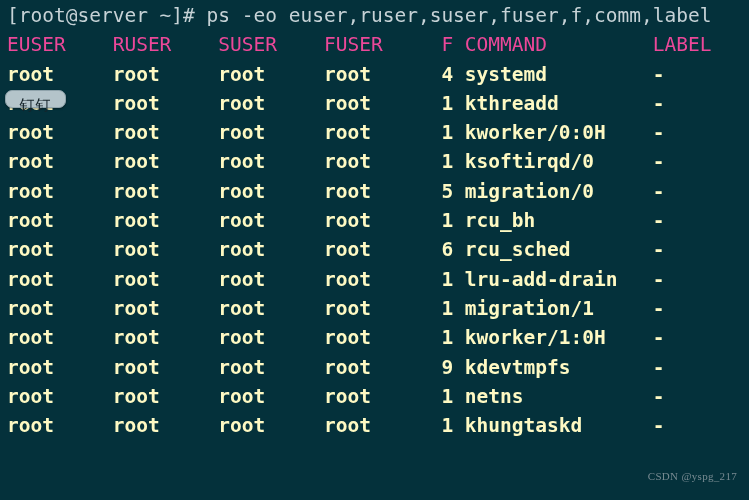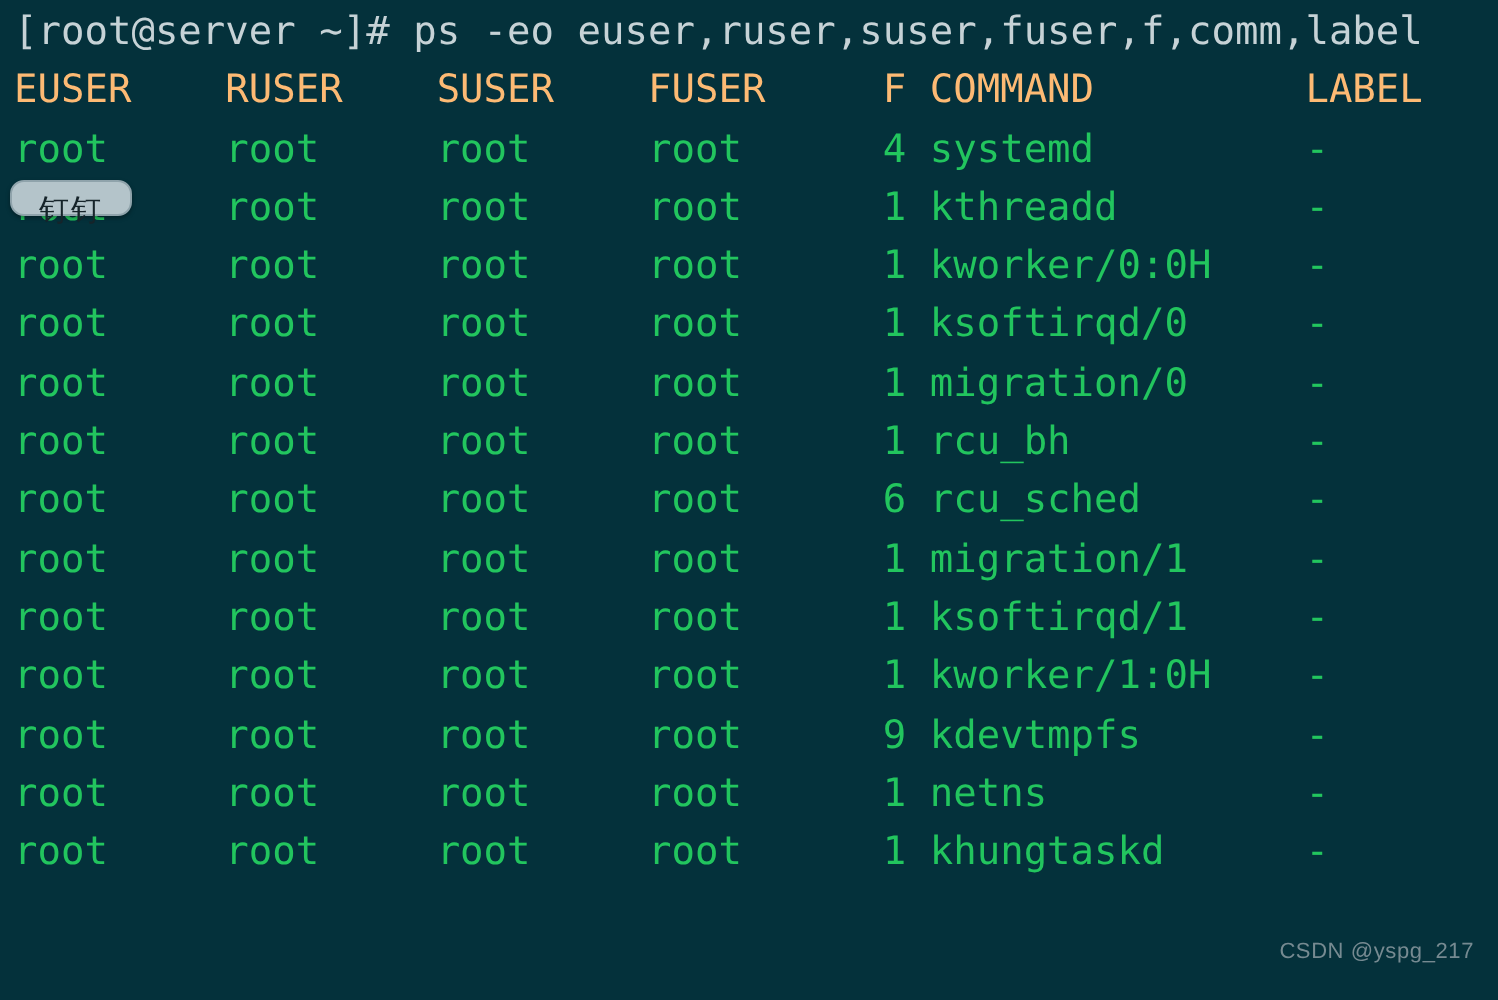--- a/index.html
+++ b/index.html
@@ -22,24 +22,25 @@
   .term-line {
     white-space: pre;
     padding-left: 7px;
     letter-spacing: 0px;
     height: 29.3px;
   }
   .prompt-line {
     padding-top: 1px;
   }
   .header-line {
-    color: #fdba74;
+    color: #ec4899;
   }
   .row-line {
-    color: #22c55e;
+    color: #fef9c3;
+    font-weight: bold;
   }
   
   #ime-badge {
     position: absolute;
     left: 5px;
     top: 90px;
     width: 61px;
     height: 18px;
     box-sizing: border-box;
     background: #b4c4ca;
@@ -52,43 +53,43 @@
     text-align: center;
     letter-spacing: 1px;
     box-shadow: 0 1px 2px rgba(0,0,0,0.35);
   }
   
   #watermark {
     position: absolute;
     right: 12px;
     bottom: 9px;
     color: #7d8f96;
-    font-family: Liberation Sans, sans-serif;
+    font-family: Liberation Serif, serif;
     font-size: 11px;
     letter-spacing: 0.3px;
     opacity: 0.95;
   }
 </style>
 </head>
 <body>
 
 <div id="terminal" style="background: rgb(4, 49, 59); color: rgb(198, 210, 214);">
 
   <div id="terminal-output">
       <div class="term-line prompt-line">[root@server ~]# ps -eo euser,ruser,suser,fuser,f,comm,label</div>
       <div class="term-line header-line">EUSER    RUSER    SUSER    FUSER     F COMMAND         LABEL</div>
       <div class="term-line row-line">root     root     root     root      4 systemd         -</div>
       <div class="term-line row-line">root     root     root     root      1 kthreadd        -</div>
       <div class="term-line row-line">root     root     root     root      1 kworker/0:0H    -</div>
       <div class="term-line row-line">root     root     root     root      1 ksoftirqd/0     -</div>
-      <div class="term-line row-line">root     root     root     root      1 migration/0     -</div>
+      <div class="term-line row-line">root     root     root     root      5 migration/0     -</div>
       <div class="term-line row-line">root     root     root     root      1 rcu_bh          -</div>
       <div class="term-line row-line">root     root     root     root      6 rcu_sched       -</div>
+      <div class="term-line row-line">root     root     root     root      1 lru-add-drain   -</div>
       <div class="term-line row-line">root     root     root     root      1 migration/1     -</div>
-      <div class="term-line row-line">root     root     root     root      1 ksoftirqd/1     -</div>
       <div class="term-line row-line">root     root     root     root      1 kworker/1:0H    -</div>
       <div class="term-line row-line">root     root     root     root      9 kdevtmpfs       -</div>
       <div class="term-line row-line">root     root     root     root      1 netns           -</div>
       <div class="term-line row-line">root     root     root     root      1 khungtaskd      -</div>
     </div>
 
   <div id="ime-badge" style="background: rgb(180, 196, 202); color: rgb(22, 36, 42);">钉钉</div>
 
   <div id="watermark" style="color: rgb(125, 143, 150);">CSDN @yspg_217</div>
 

